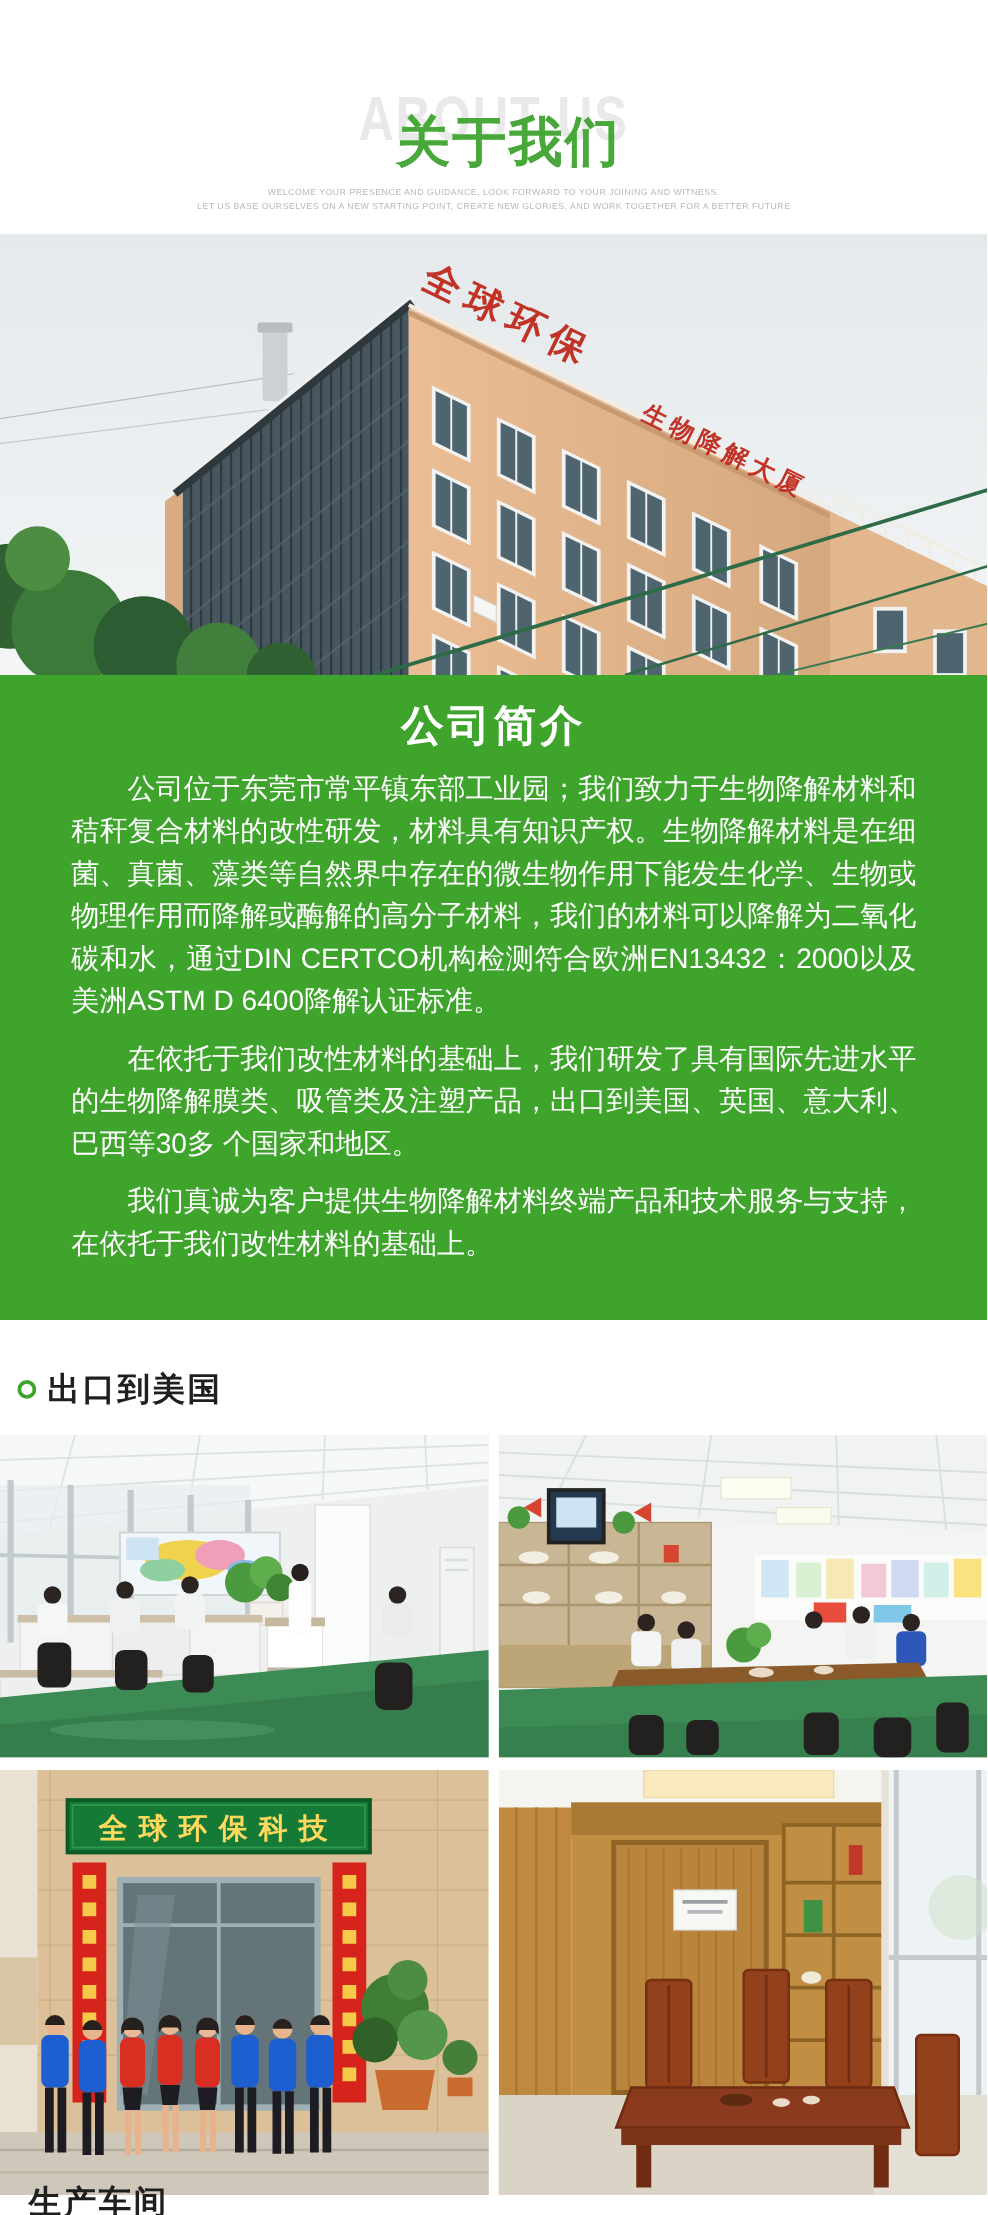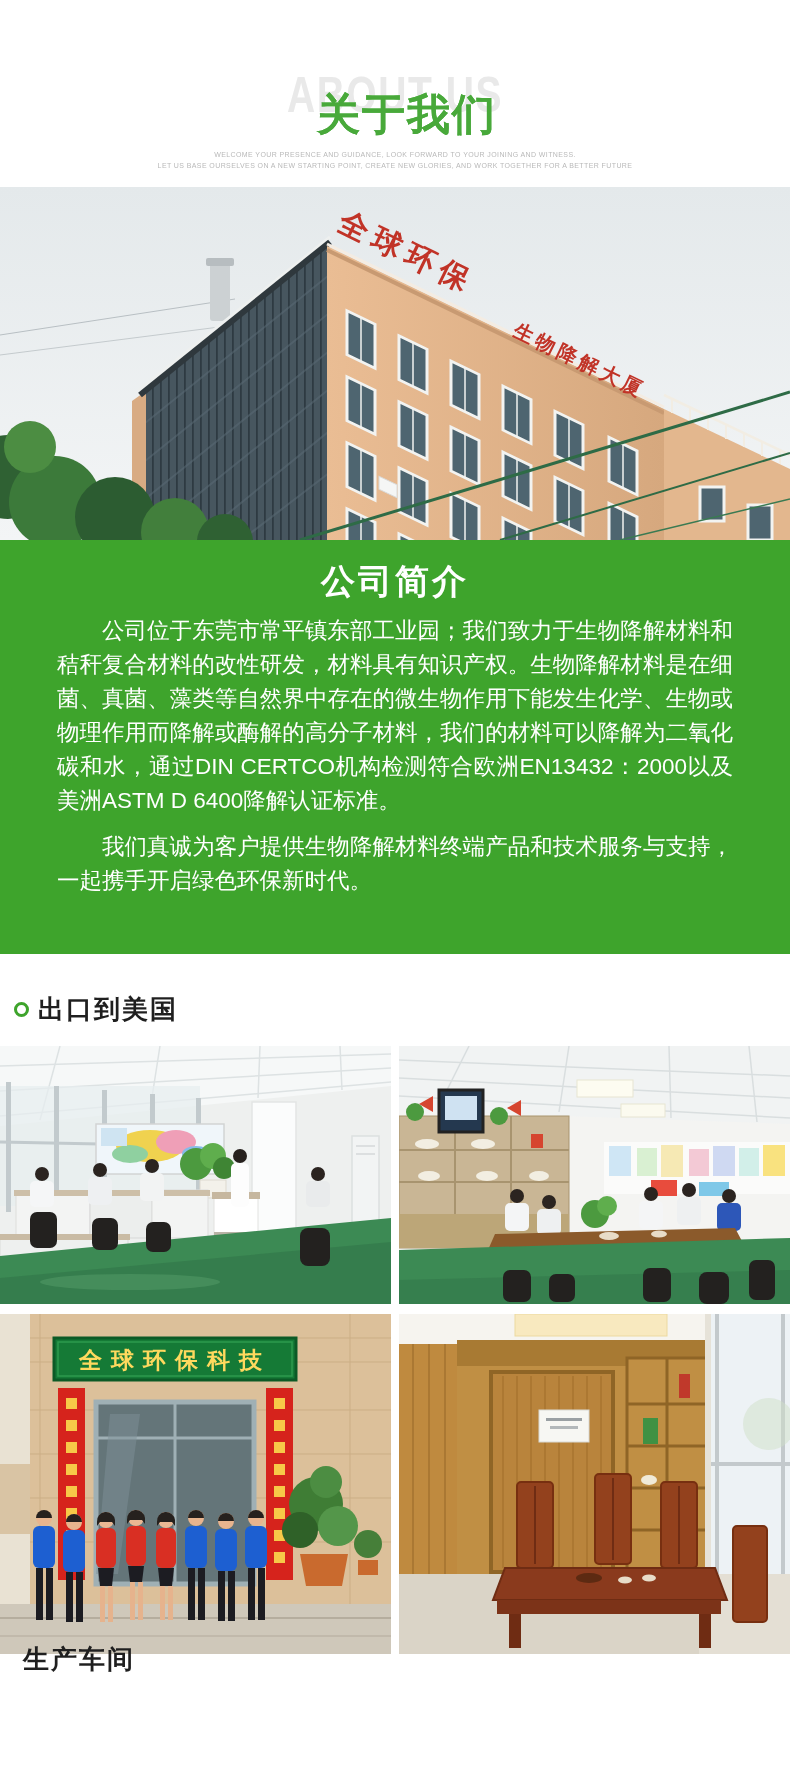--- a/index.html
+++ b/index.html
@@ -15,21 +15,21 @@
     font-size:43px;font-weight:bold;letter-spacing:2px;line-height:52px;
     background:linear-gradient(180deg,#5cb94e,#3c9c31);-webkit-background-clip:text;background-clip:text;color:#48a93a;}
   .sub{position:absolute;left:0;width:100%;text-align:center;margin:0;color:#b9b9b9;font-size:7px;letter-spacing:.4px;}
   .sub1{top:151px;} .sub2{top:162px;}
 
   
   figure{margin:0;padding:0;line-height:0;}
   figure svg{display:block;}
 
   
-  .intro{background:var(--accent,#3ea42c);color:#fff;padding:20px 45px 44px;}
+  .intro{background:var(--accent,#3ea42c);color:#fff;padding:20px 45px 32px;}
   .intro h2{margin:0 0 9px;text-align:center;font-size:34px;line-height:42px;font-weight:bold;letter-spacing:3px;}
   .intro p{margin:12px;font-size:22.5px;line-height:34px;text-align:justify;text-indent:2em;word-break:break-all;}
 
   
   .sec-head{display:flex;align-items:center;margin:40px 0 0 14px;height:30px;}
   .sec-head.bottom{margin-top:42px;}
   .ring{width:9px;height:9px;border:3px solid var(--accent,#3ea42c);border-radius:50%;background:#fff;flex:0 0 auto;}
   .sec-label{margin-left:9px;font-size:26px;line-height:30px;color:#1f1f1f;font-weight:bold;letter-spacing:2px;}
 
   
@@ -161,21 +161,22 @@
         <circle cx="175" cy="345" r="34" fill="#427f3c"></circle>
         <circle cx="225" cy="355" r="28" fill="#2f6133"></circle>
         <circle cx="30" cy="260" r="26" fill="#4c8d42"></circle>
       </g>
     </svg>
   </figure>
 
   <section class="intro">
     <h2>公司简介</h2>
     <p>公司位于东莞市常平镇东部工业园；我们致力于生物降解材料和秸秆复合材料的改性研发，材料具有知识产权。生物降解材料是在细菌、真菌、藻类等自然界中存在的微生物作用下能发生化学、生物或物理作用而降解或酶解的高分子材料，我们的材料可以降解为二氧化碳和水，通过DIN CERTCO机构检测符合欧洲EN13432：2000以及美洲ASTM D 6400降解认证标准。</p>
-    <p>我们真诚为客户提供生物降解材料终端产品和技术服务与支持，一起携手开启绿色环保新时代。</p>
+    <p>在依托于我们改性材料的基础上，我们研发了具有国际先进水平的生物降解膜类、吸管类及注塑产品，出口到美国、英国、意大利、巴西等30多 个国家和地区。</p>
+    <p>我们真诚为客户提供生物降解材料终端产品和技术服务与支持，在依托于我们改性材料的基础上。</p>
   </section>
 
   <div class="sec-head">
     <span class="ring"></span>
     <span class="sec-label">出口到美国</span>
   </div>
 
   <div class="grid">
 
     <figure>

